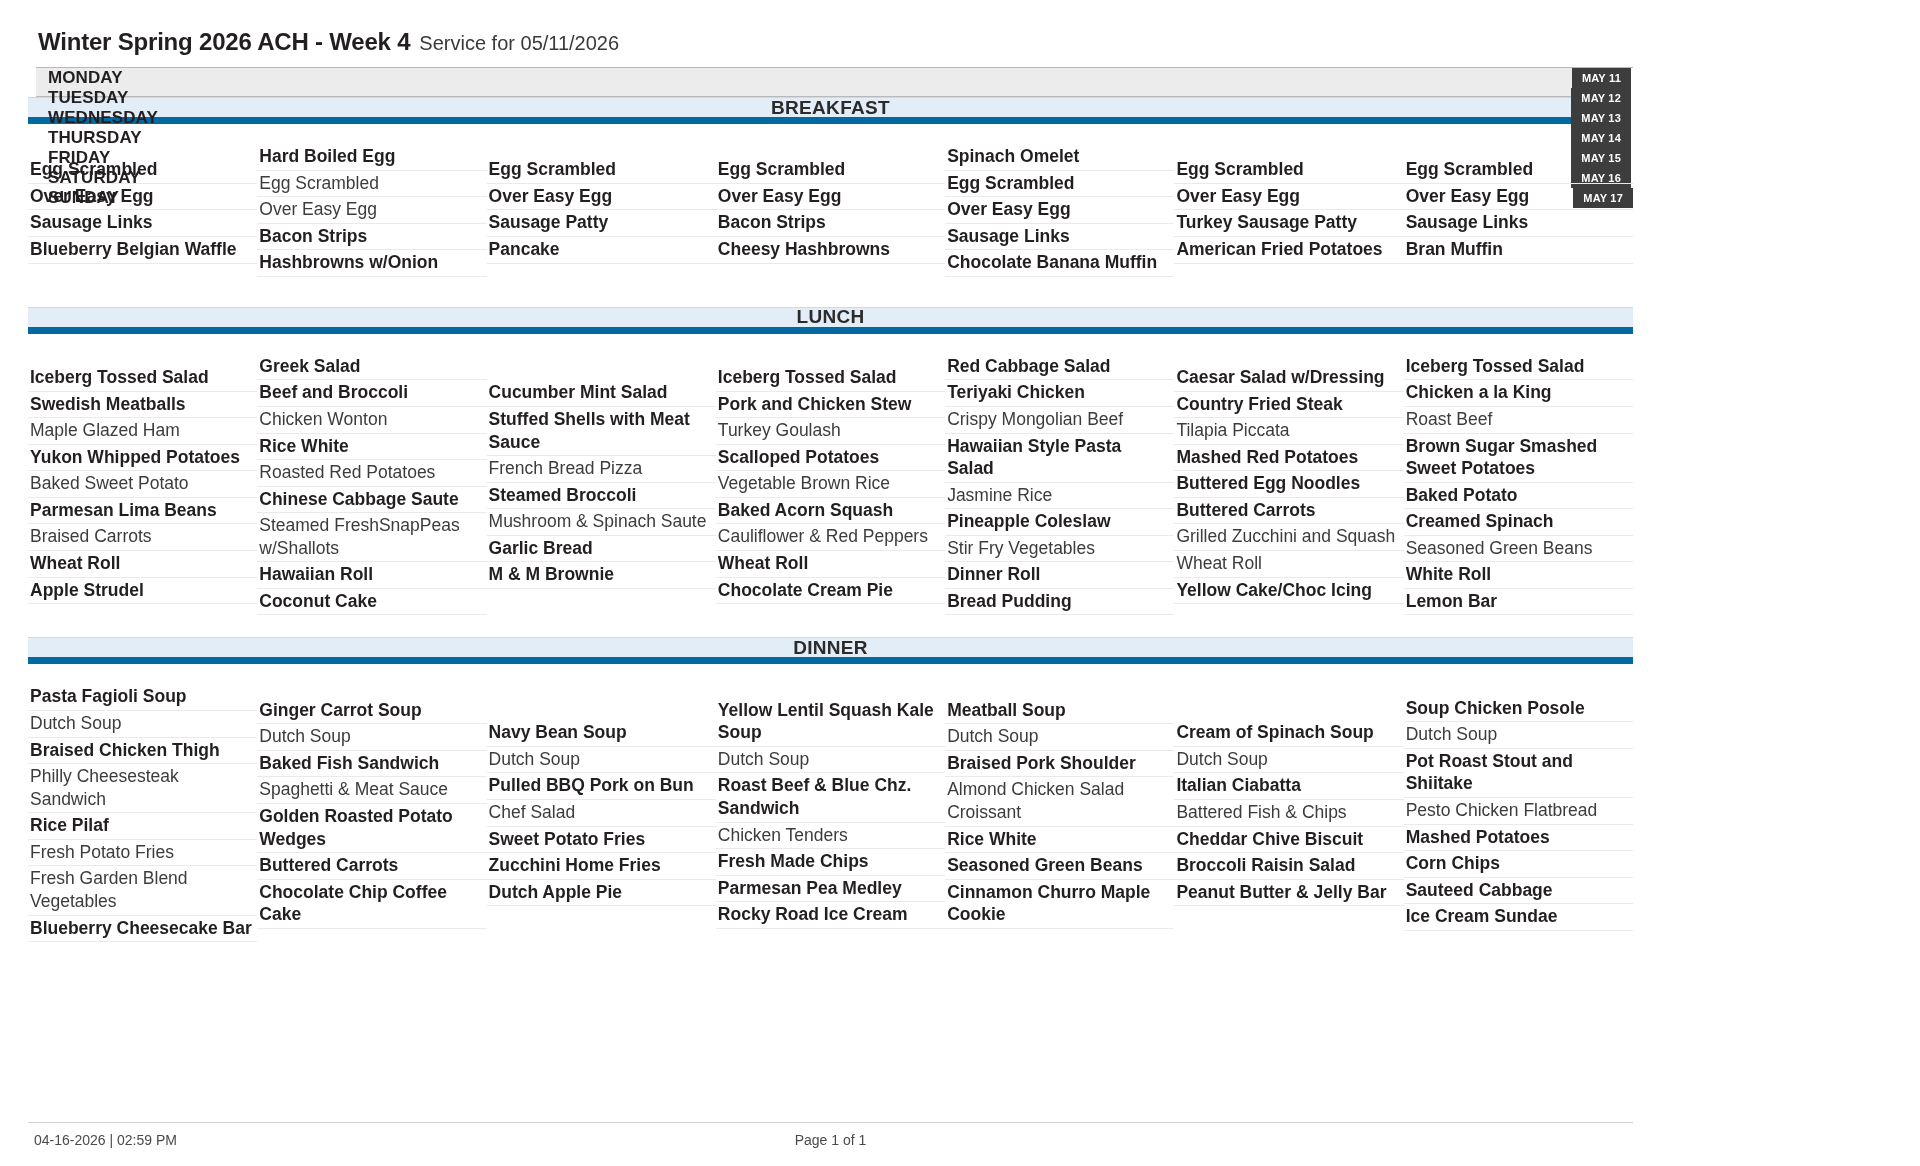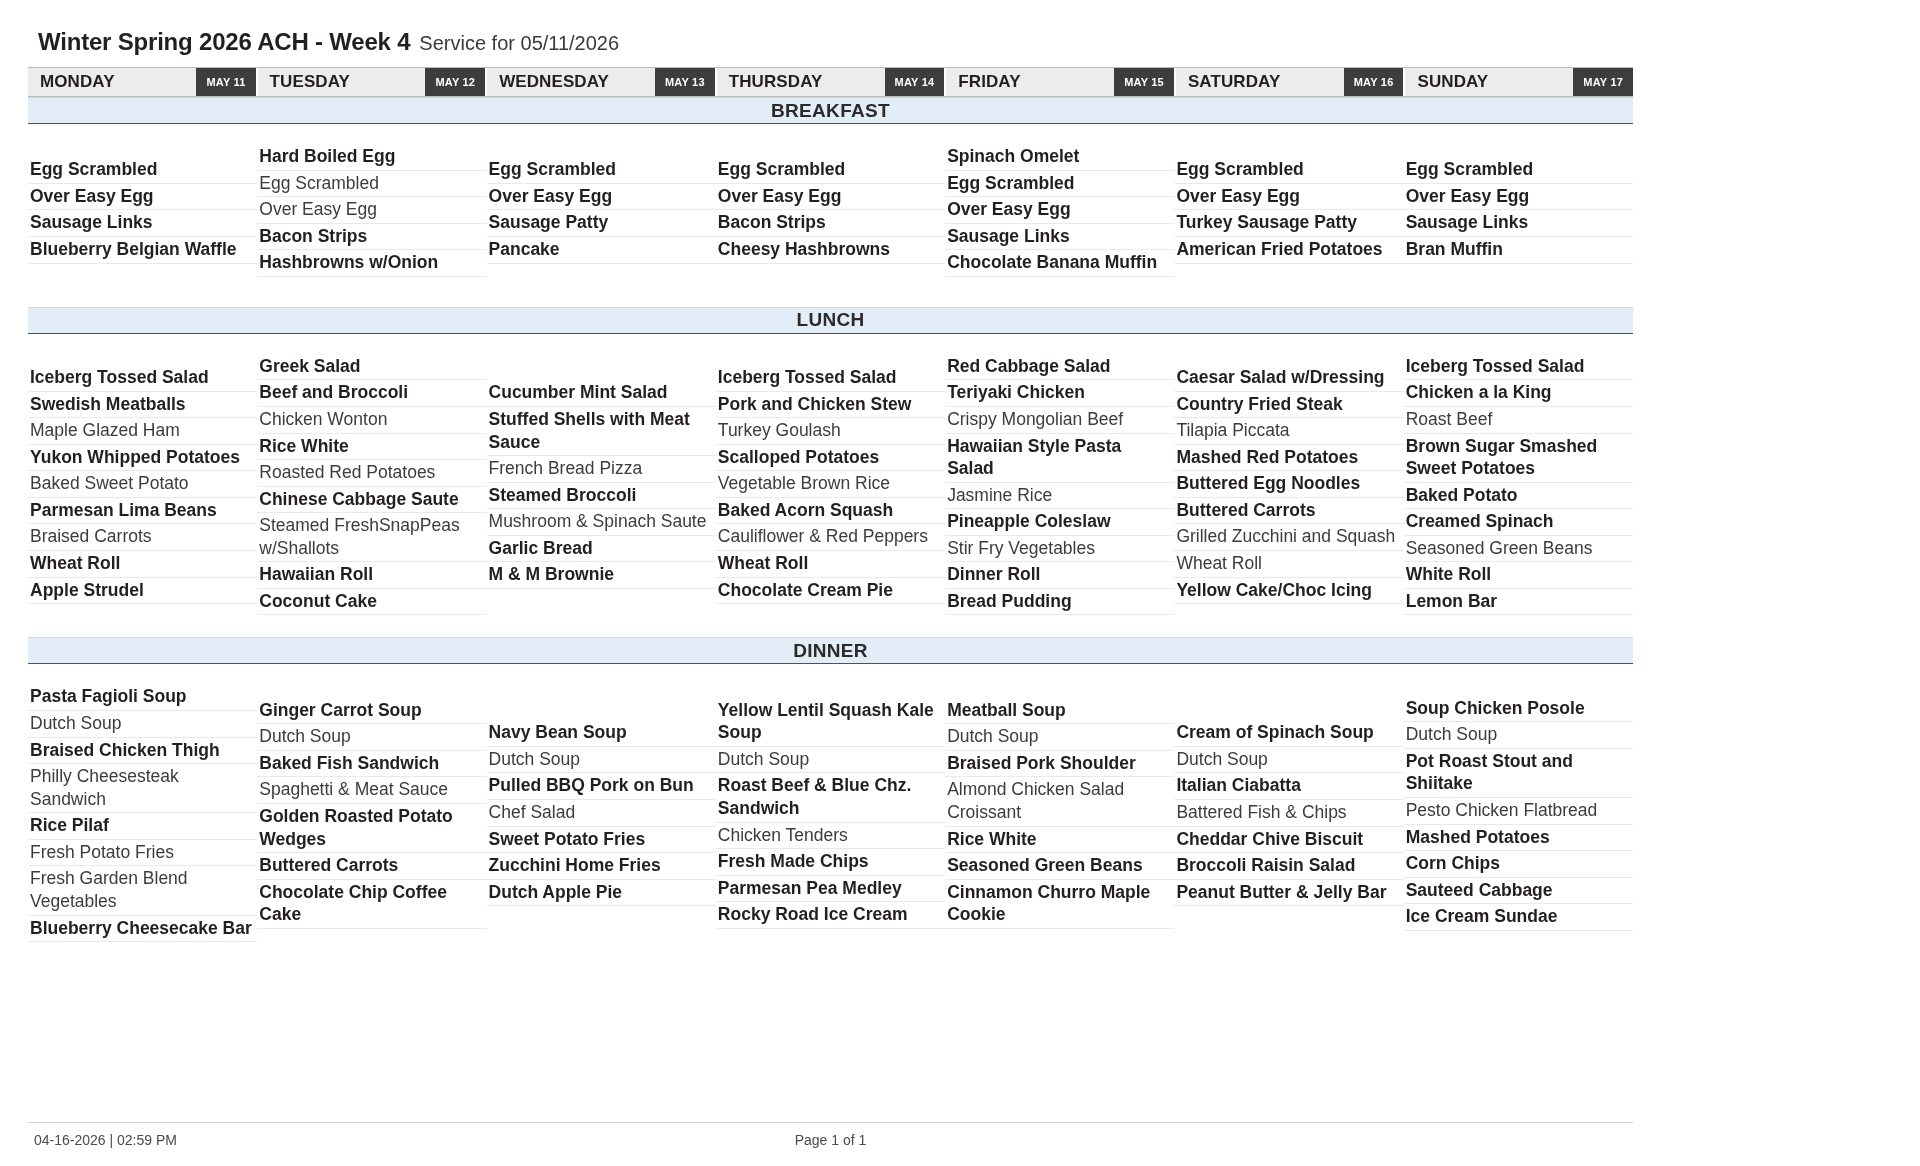--- a/index.html
+++ b/index.html
@@ -45,21 +45,22 @@
     margin-right: 38px;
   }
 
   
   .day-band {
     display: flex;
     background: #ececec;
     border-top: 1px solid #b9b9b9;
     border-bottom: 1px solid #b9b9b9;
     height: 30px;
-    margin: 3px 0 0 0;
+    margin: 3px 0 0 8px;
+    flex-direction: column;
   }
   .day-cell {
     display: flex;
     align-items: stretch;
     flex: 1 1 0;
     min-width: 0;
     border-right: 2px solid #ffffff;
   }
   .day-cell:last-child { border-right: none; }
   .day-name {
@@ -83,21 +84,21 @@
     letter-spacing: 0.2px;
     padding: 0 10px;
     white-space: nowrap;
   }
 
   
   .meal-section { margin-top: 0; }
   .meal-banner {
     background: #e3edf7;
     border-top: 1px solid #ccd9e6;
-    border-bottom: 1px solid #0369a1;
+    border-bottom: 7px solid #0369a1;
     height: 27px;
     display: flex; align-items: center; justify-content: center;
     font-size: 19px;
     font-weight: bold;
     letter-spacing: 0.3px;
     color: #2b2b2b;
   }
   .meal-grid {
     display: flex;
     align-items: center;

